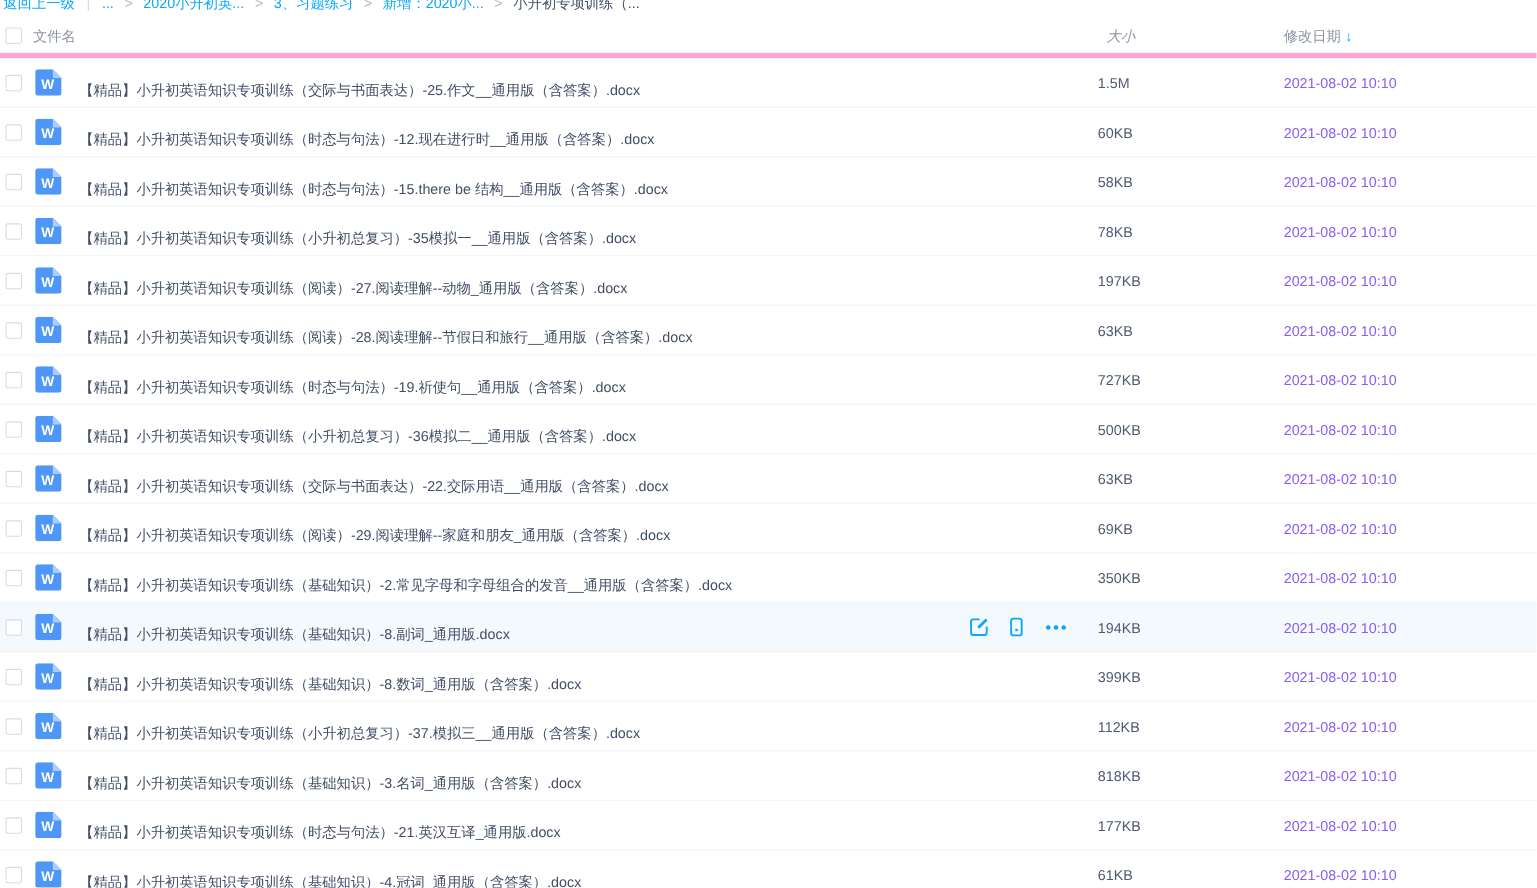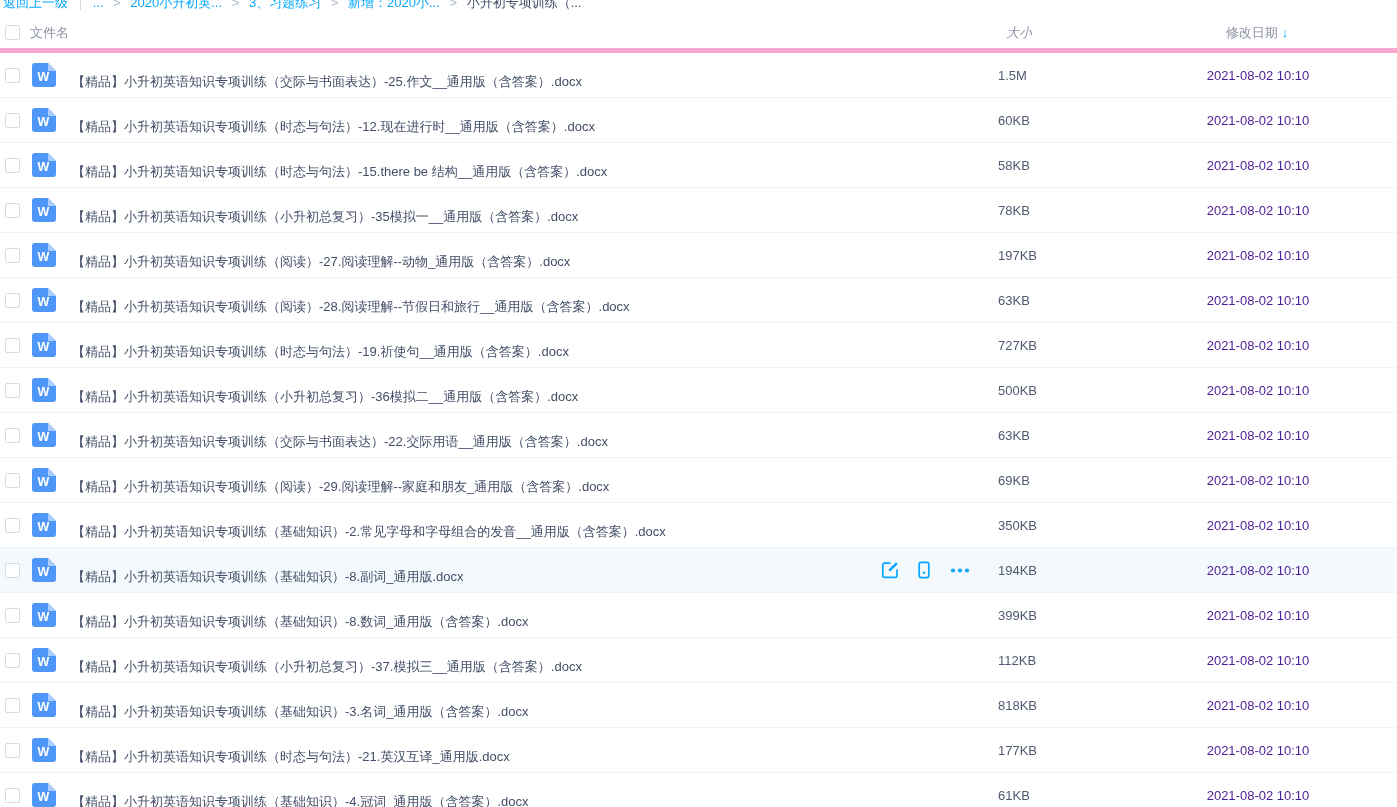--- a/index.html
+++ b/index.html
@@ -15,36 +15,36 @@
   .bc-current { color:#424e67; }
 
   
   .list-header { display:flex; align-items:center; height:36px; padding-left:5px;
     border-bottom:5px solid #f9a8d4; color:#8b93a3; font-size:13px; margin-top:6px; }
   .cb { width:15px; height:15px; border:1px solid #d7dbe2; border-radius:2px;
     background:#fff; flex:0 0 15px; cursor:pointer; }
   .list-header .cb { margin-right:10px; }
   .h-name { flex:1; }
   .h-size { width:169px; padding-left:8px;font-style:italic; }
-  .h-date { width:230px; text-align:center; padding-right:50px; }
+  .h-date { width:230px; text-align:left; padding-right:50px; }
   .sort-arrow { color:#06a7ff; font-weight:bold; margin-left:4px; font-size:13px; }
 
   
   .row { display:flex; align-items:center; height:45px; padding-left:5px;
     border-bottom:1px solid #f1f3f6; font-size:13px; }
   .row.active { background:#f3f9fd; }
   .row .cb { margin-right:12px; }
   .doc-icon { flex:0 0 24px; height:24px; margin-right:16px; }
   .fname { flex:1; color:#424e67; white-space:nowrap; overflow:hidden;
     text-overflow:ellipsis; cursor:pointer;margin-top:13px; }
   .actions { display:none; align-items:center; gap:14px; margin-right:26px; }
   .row.active .actions { display:flex; }
   .actions span { display:inline-flex; cursor:pointer; }
   .fsize { width:169px; color:#4f5a70; }
-  .fdate { width:230px; text-align:center; padding-right:48px; color:#4c1d95; }
+  .fdate { width:230px; text-align:left; padding-right:48px; color:#8b5cf6; }
 </style>
 </head>
 <body>
 
 <div class="breadcrumb">
   <a class="bc-back">返回上一级</a>
   <span class="bc-pipe">|</span>
   <a class="bc-link">...</a>
   <span class="bc-sep">&gt;</span>
   <a class="bc-link">2020小升初英...</a>

